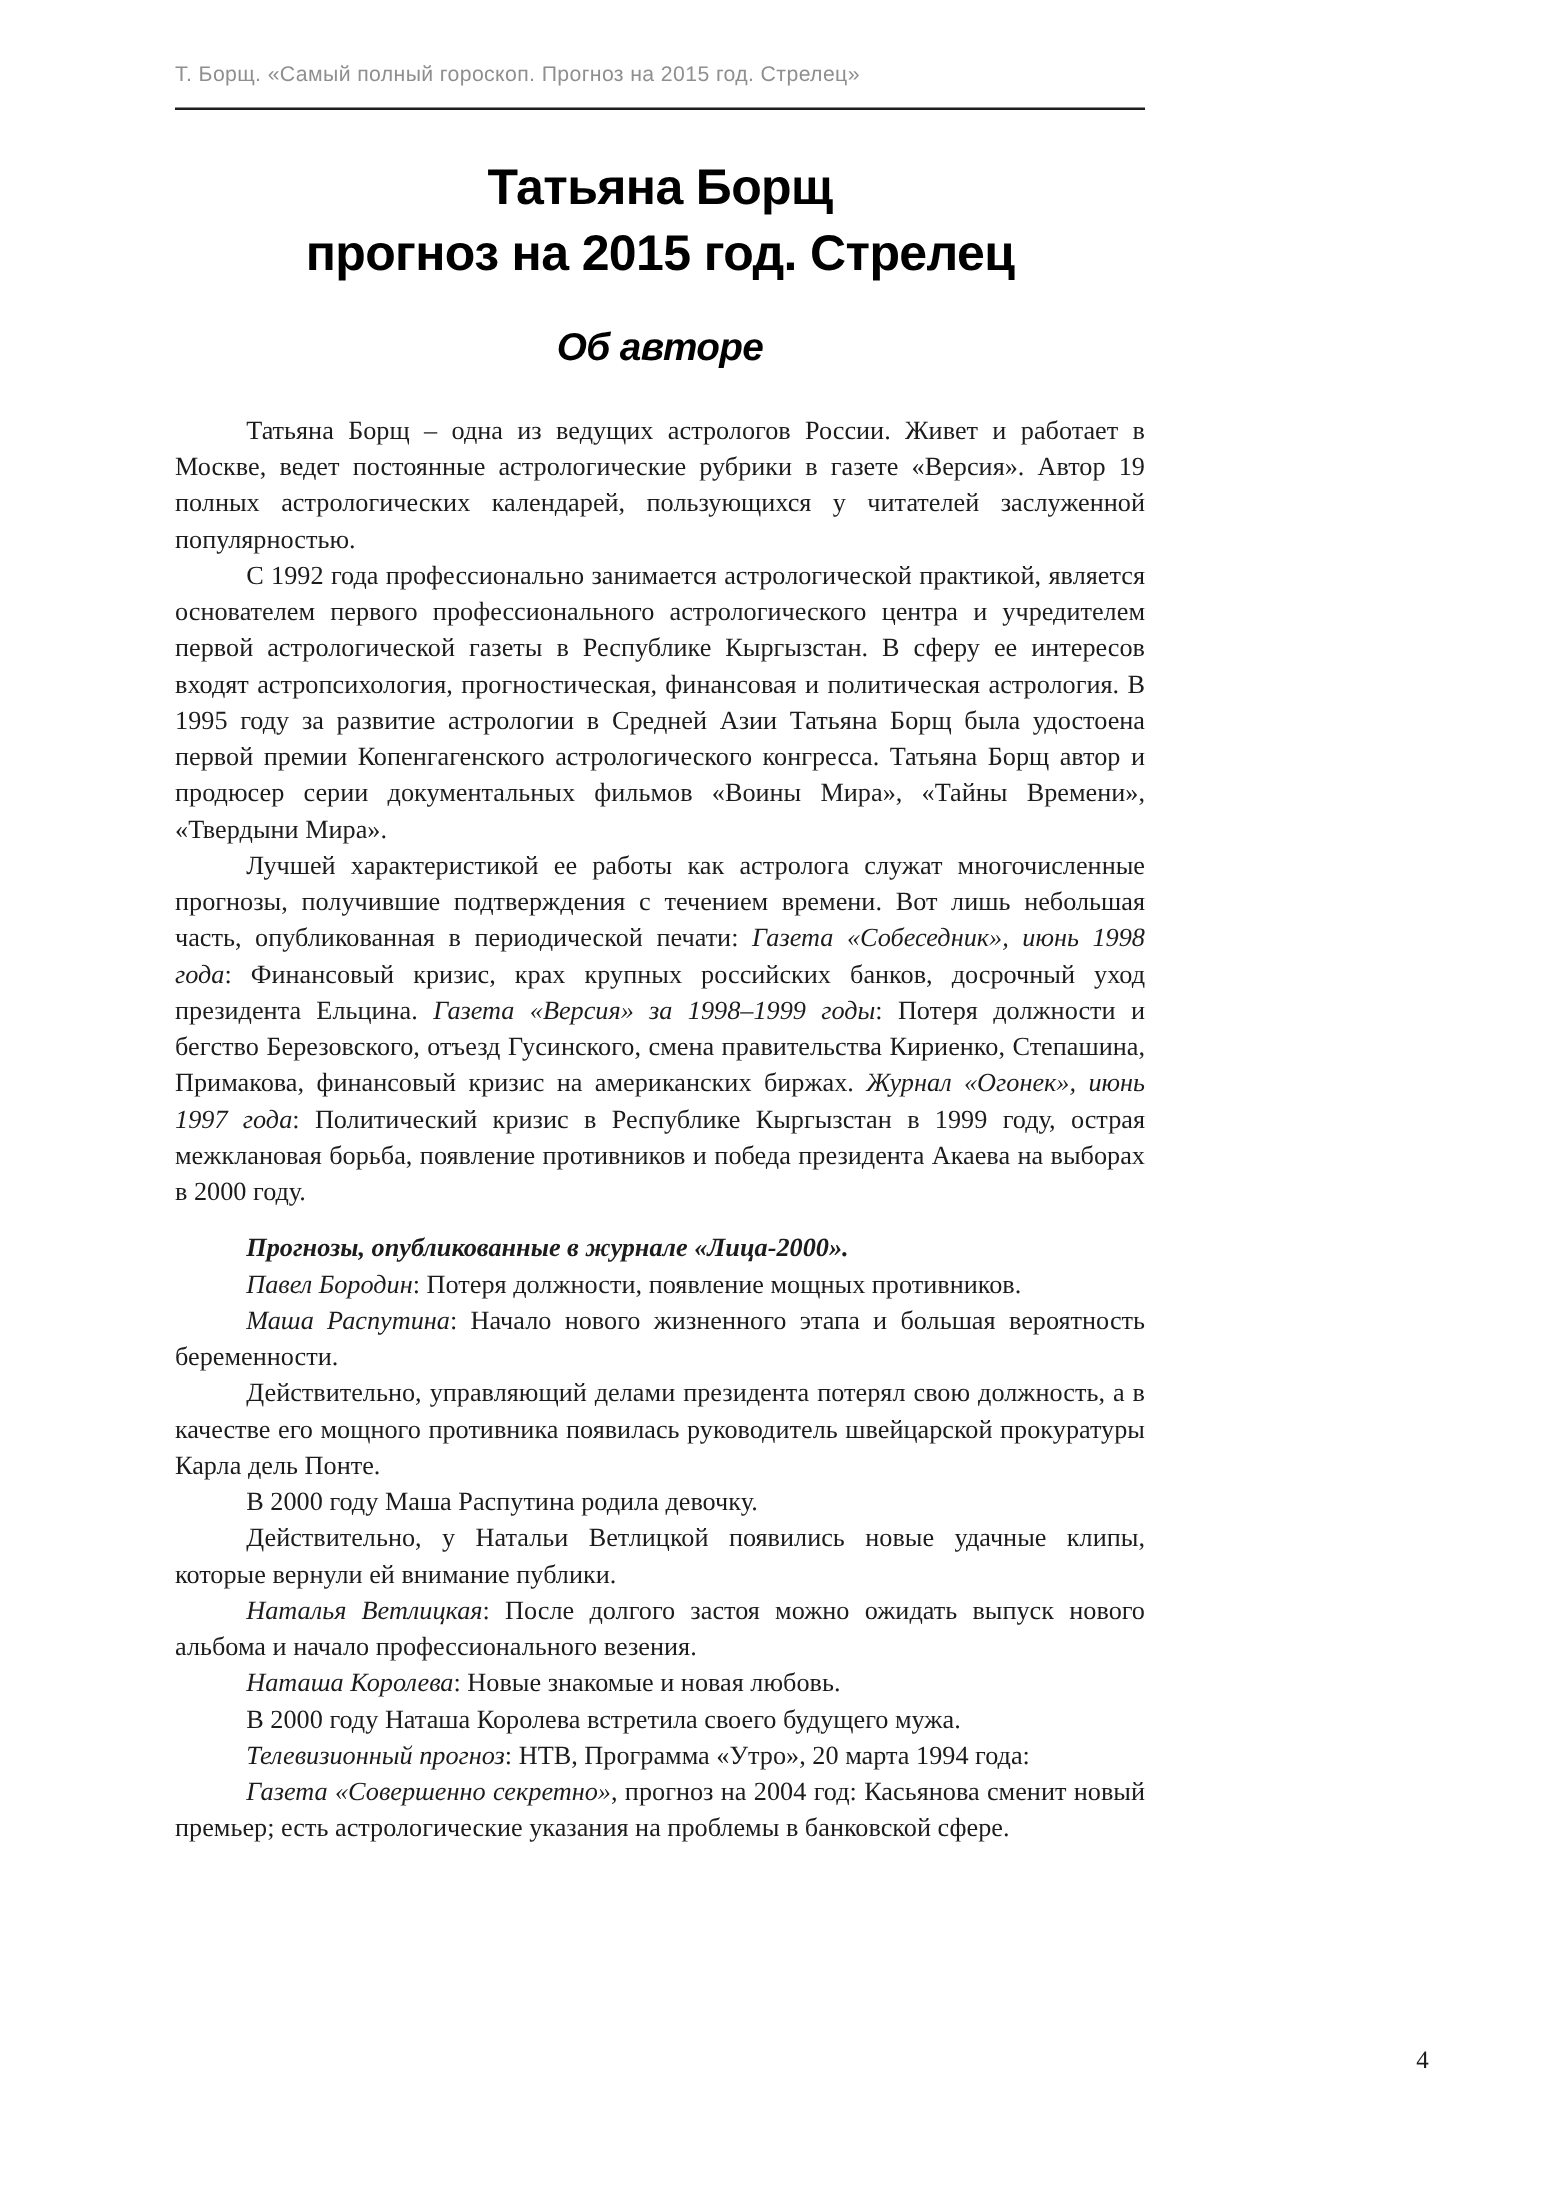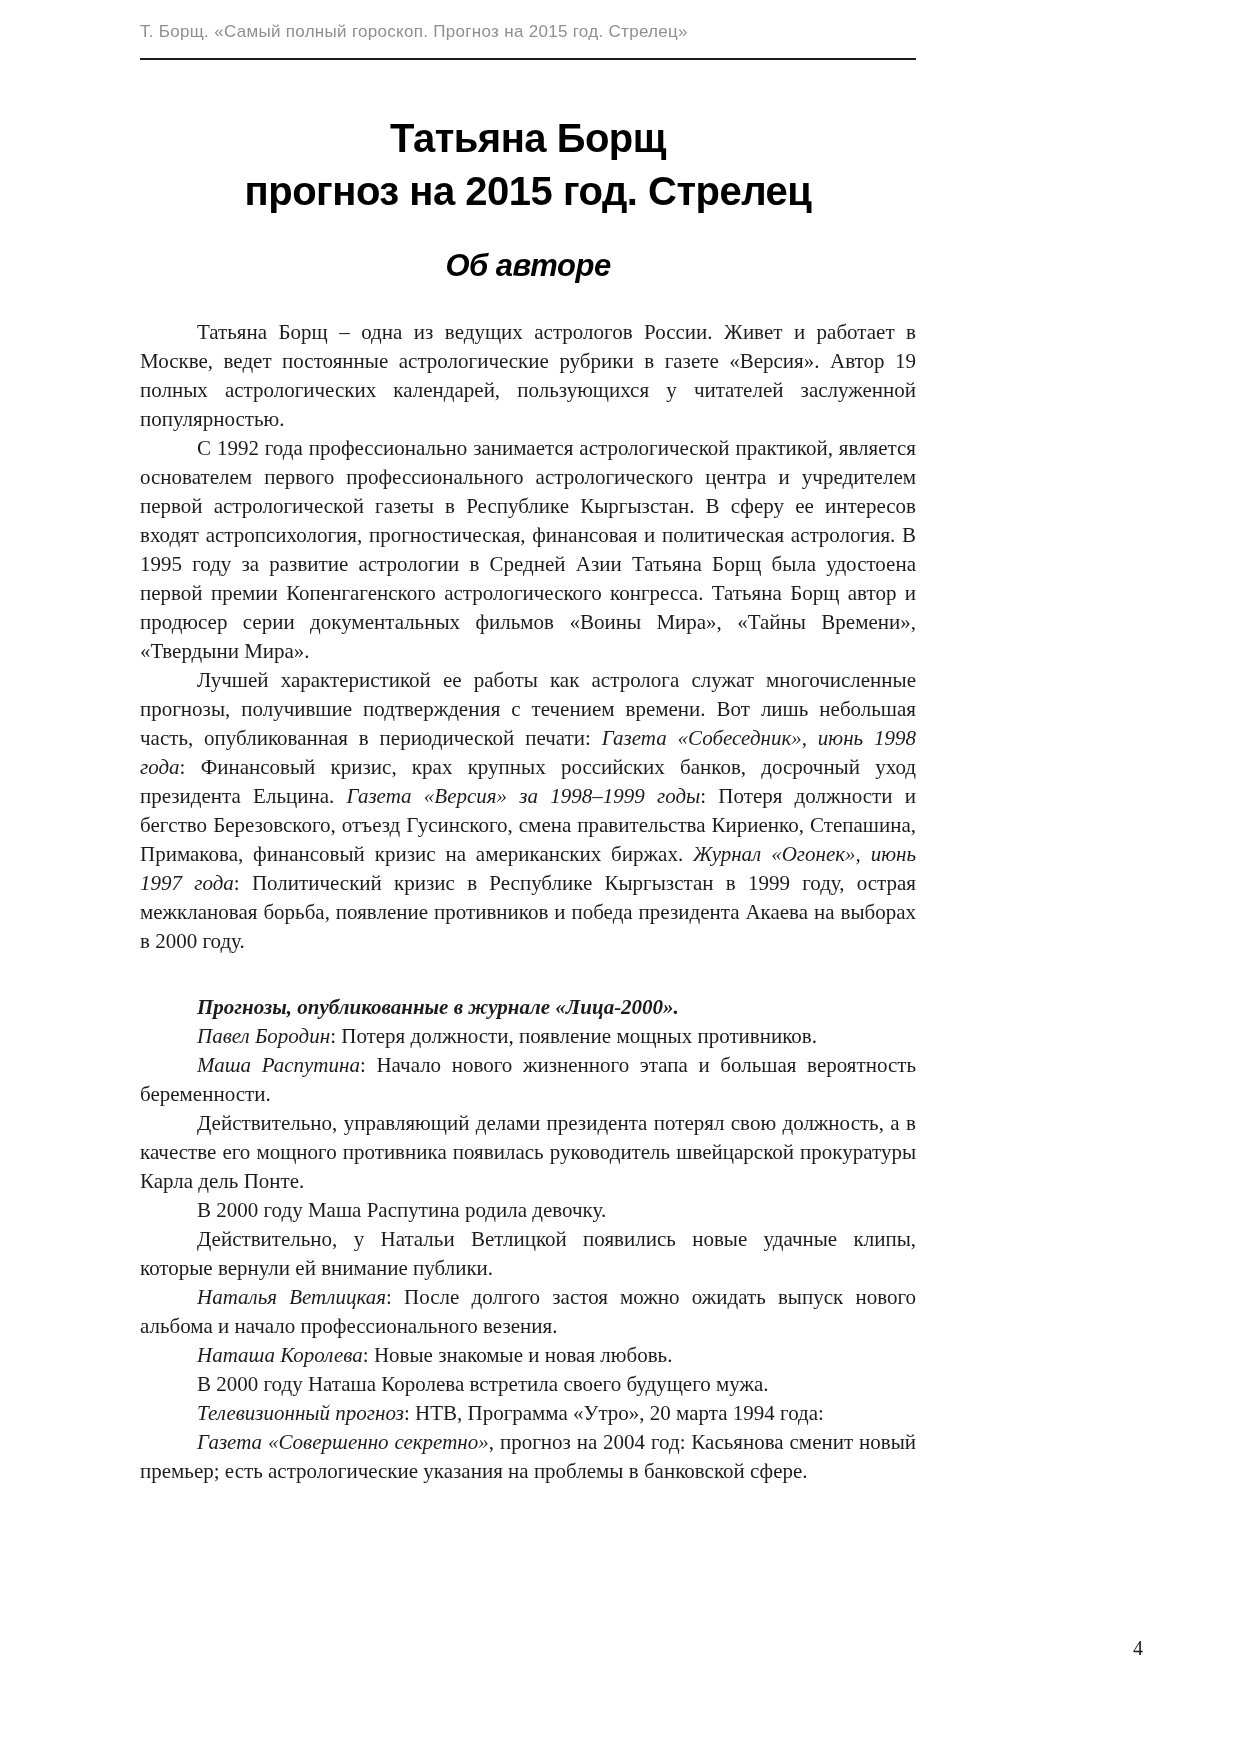--- a/index.html
+++ b/index.html
@@ -12,37 +12,37 @@
     height: 1754px;
     position: relative;
     font-family: "Liberation Serif", serif;
     color: #1c1c1c;
     overflow: hidden;
   }
   .page {
     box-sizing: border-box;
     width: 1054px;
     height: 1754px;
-    padding: 22px 138px 0 140px;
+    padding: 50px 138px 0 140px;
   }
   .running-title {
     font-family: "Liberation Sans", sans-serif;
     font-size: 17px;
     color: #8f8f8f;
     letter-spacing: 0.3px;
     white-space: nowrap;
   }
   .header-rule {
     border: none;
     border-bottom: 2px solid #1e1e1e;
     margin: 16px 0 0 0;
     height: 0;
   }
   .book-title {
-    margin-top: 52px;
+    margin-top: 36px;
     text-align: center;
     font-family: "Liberation Sans", sans-serif;
     font-weight: bold;
     font-size: 40px;
     line-height: 53px;
     color: #000000;
     letter-spacing: -0.5px;
   }
   .section-heading {
     margin-top: 30px;
@@ -59,21 +59,21 @@
     font-size: 21px;
     line-height: 29px;
     text-align: justify;
     hyphens: auto;
   }
   .body-text p {
     margin: 0;
     text-indent: 57px;
   }
   .body-text p.gap {
-    margin-top: 37px;
+    margin-top: 16px;
   }
   .it { font-style: italic; }
   .bd { font-weight: bold; }
   .page-number {
     position: absolute;
     right: 98px;
     bottom: 94px;
     font-size: 20px;
     color: #1c1c1c;
   }

